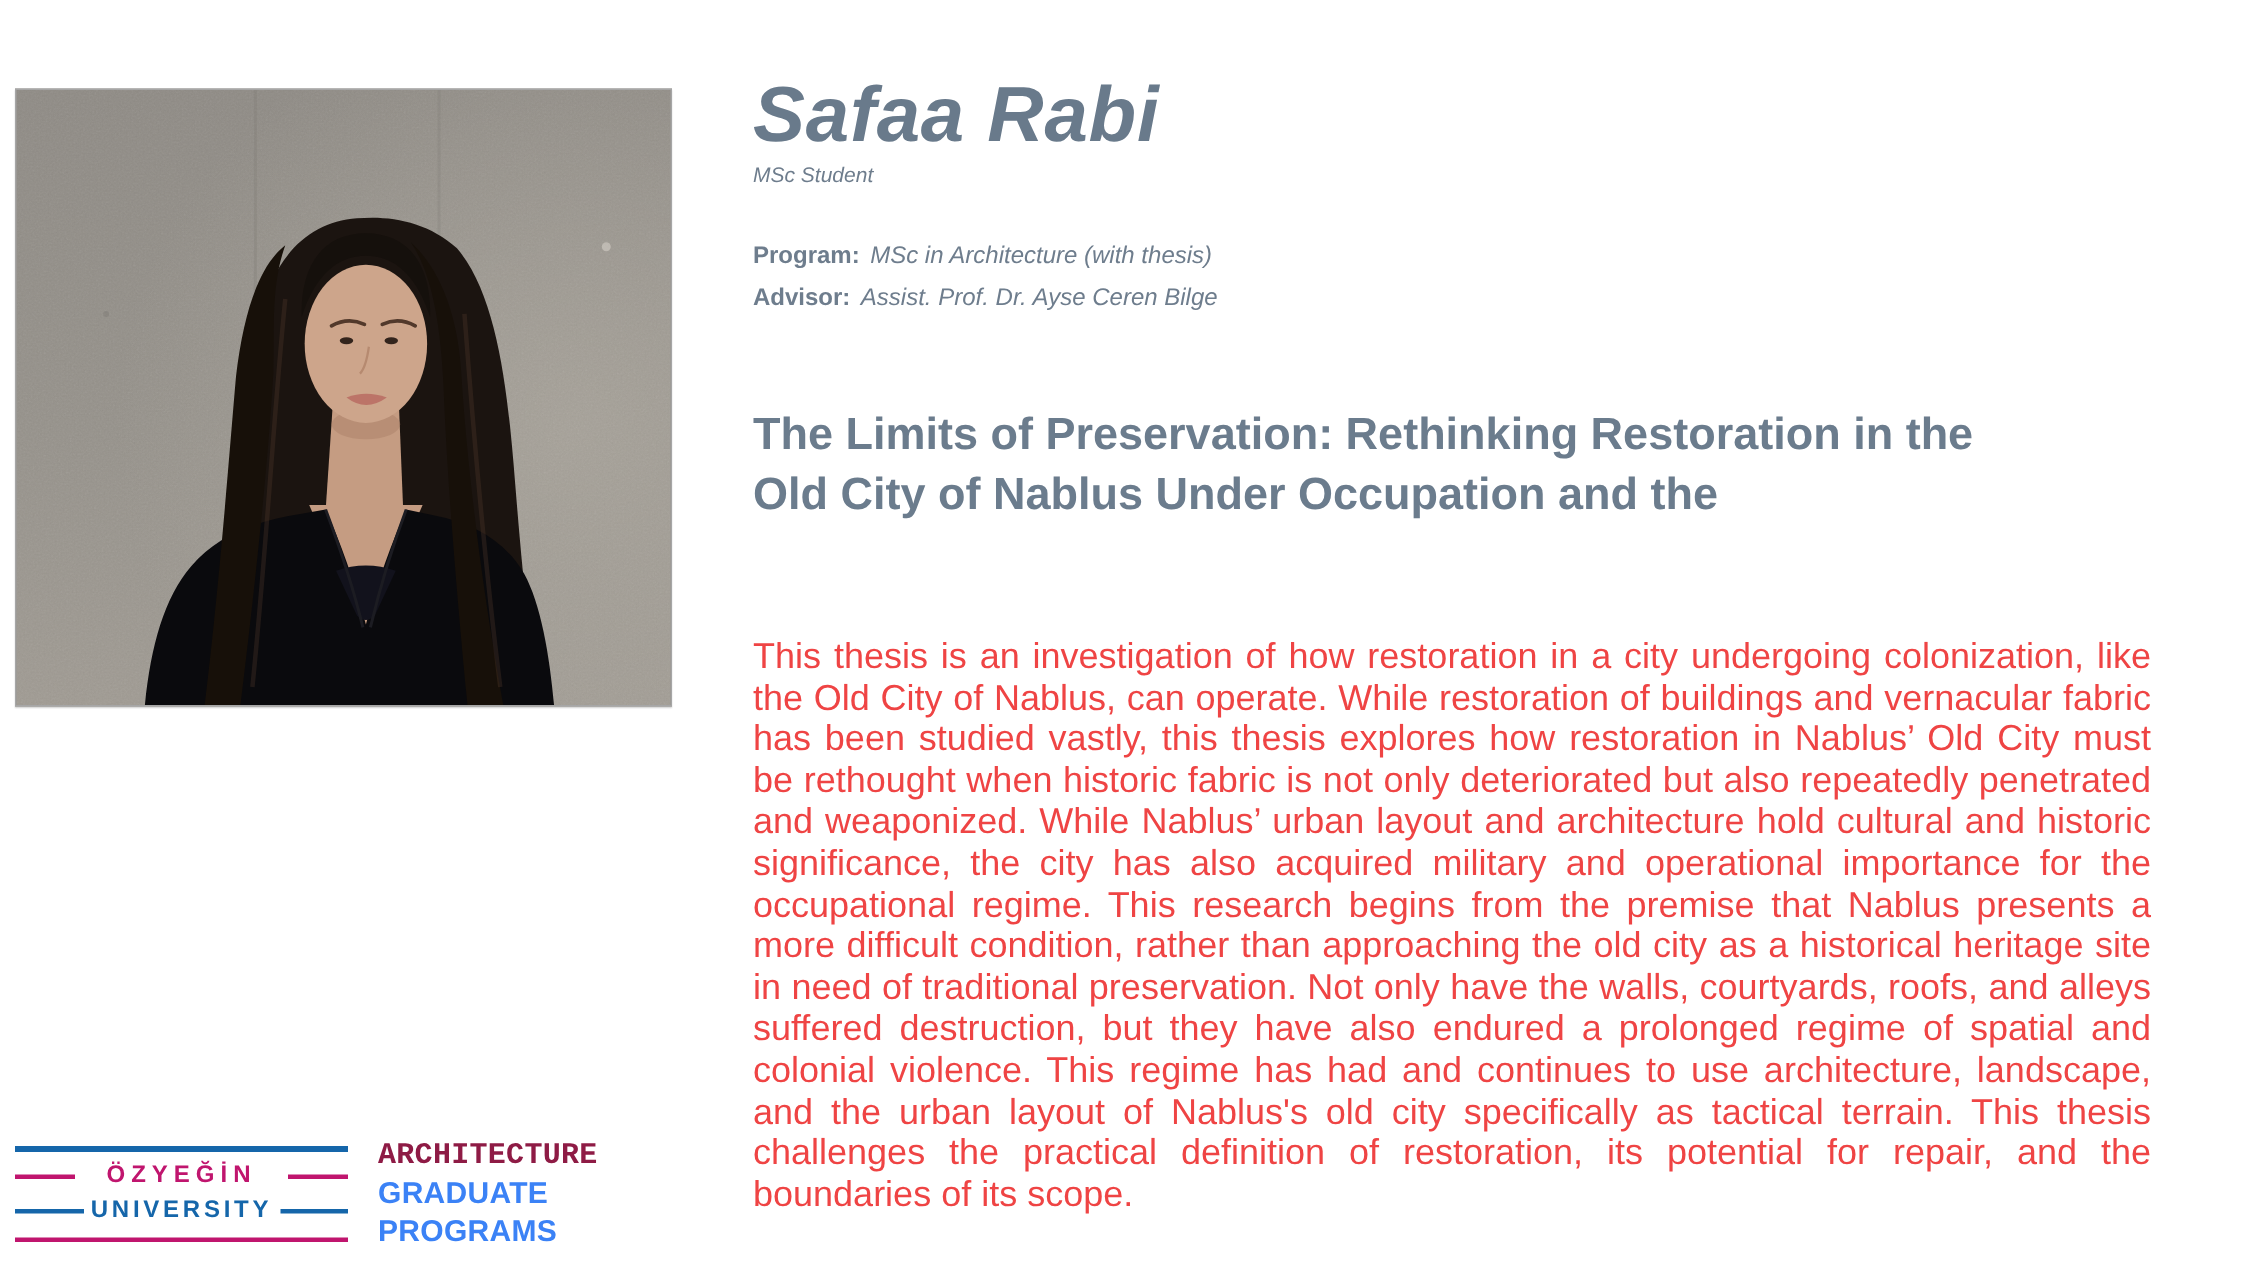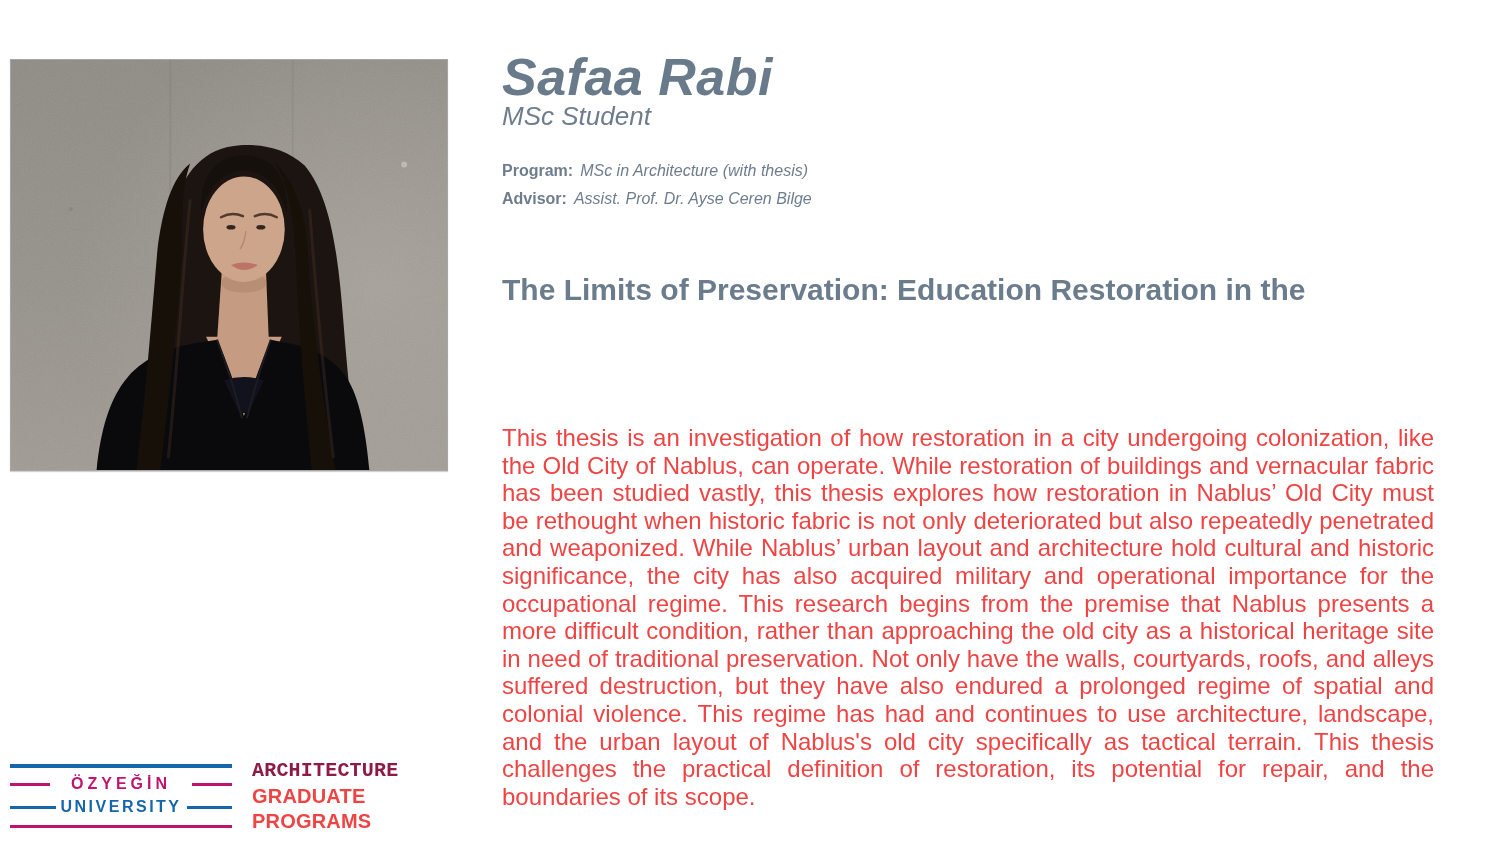--- a/index.html
+++ b/index.html
@@ -20,21 +20,21 @@
 
   
   .content { position:absolute; left:502px; top:0; width:934px; }
   .student-name {
     position:absolute; left:0; top:54px;
     font-size:52px; line-height:46px; font-weight:bold; font-style:italic;
     color:#697a8b; letter-spacing:.5px;
   }
   .student-role {
     position:absolute; left:0; top:103px;
-    font-size:26px; line-height:26px; font-style:italic; color:#6e7d8d;
+    font-size:14px; line-height:26px; font-style:italic; color:#6e7d8d;
   }
   .details { position:absolute; left:0; top:157px; }
   .detail-row { font-size:16px; line-height:28px; color:#6e7d8d; }
   .detail-row .lbl { font-weight:bold; margin-right:7px; }
   .detail-row .val { font-style:italic; }
 
   .thesis-title {
     position:absolute; left:0; top:270px; width:934px;
     font-size:30px; line-height:40px; font-weight:bold; color:#6b7c8d;
   }
@@ -62,21 +62,21 @@
     letter-spacing:4px; white-space:nowrap;
   }
   .logo-row.r1 .logo-word { color:#c0156e; }
   .logo-row.r2 .logo-word { color:#1566aa; letter-spacing:2.5px; }
 
   .program-block {
     position:absolute; left:252px; top:758px;
     font-weight:bold; font-size:20px; line-height:25.5px; letter-spacing:.2px;
   }
   .program-block .c-maroon { color:#8e1b45;font-family:Liberation Mono, monospace; }
-  .program-block .c-blue { color:#ef4444; }
+  .program-block .c-blue { color:#3b82f6; }
 </style>
 </head>
 <body>
 
 <div class="page">
 
   <div class="photo-frame" title="Portrait of student with long dark hair wearing a black blazer against a concrete wall">
     <svg viewBox="0 0 438 412" preserveAspectRatio="none">
       <defs>
         <linearGradient id="wg" x1="0" y1="0" x2="0" y2="1">
@@ -144,21 +144,22 @@
     <div class="details">
       <div class="detail-row">
         <span class="lbl">Program:</span><span class="val">MSc in Architecture (with thesis)</span>
       </div>
       <div class="detail-row">
         <span class="lbl">Advisor:</span><span class="val">Assist. Prof. Dr. Ayse Ceren Bilge</span>
       </div>
     </div>
 
     <h2 class="thesis-title">
-      <div>The Limits of Preservation: Education Restoration in the</div>
+      <div>The Limits of Preservation: Rethinking Restoration in the</div>
+      <div>Old City of Nablus Under Occupation and the</div>
     </h2>
 
     <p class="abstract">This thesis is an investigation of how restoration in a city undergoing colonization, like the Old City of Nablus, can operate. While restoration of buildings and vernacular fabric has been studied vastly, this thesis explores how restoration in Nablus’ Old City must be rethought when historic fabric is not only deteriorated but also repeatedly penetrated and weaponized. While Nablus’ urban layout and architecture hold cultural and historic significance, the city has also acquired military and operational importance for the occupational regime. This research begins from the premise that Nablus presents a more difficult condition, rather than approaching the old city as a historical heritage site in need of traditional preservation. Not only have the walls, courtyards, roofs, and alleys suffered destruction, but they have also endured a prolonged regime of spatial and colonial violence. This regime has had and continues to use architecture, landscape, and the urban layout of Nablus's old city specifically as tactical terrain. This thesis challenges the practical definition of restoration, its potential for repair, and the boundaries of its scope.</p>
   </div>
 
   <div class="footer">
     <div class="logo">
       <div class="bar-top"></div>
       <div class="logo-row r1">
         <div class="rule"></div>

